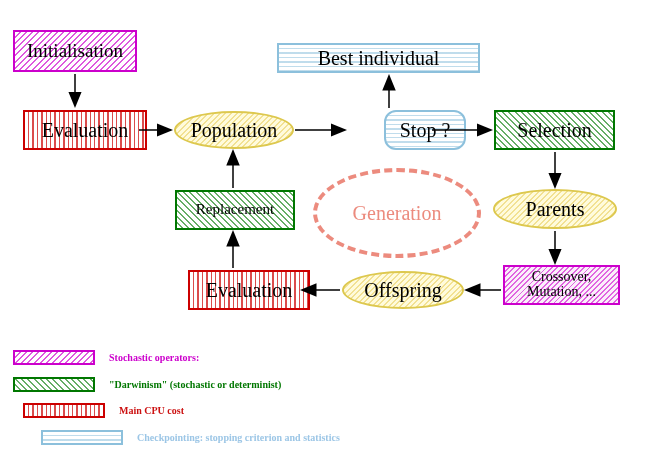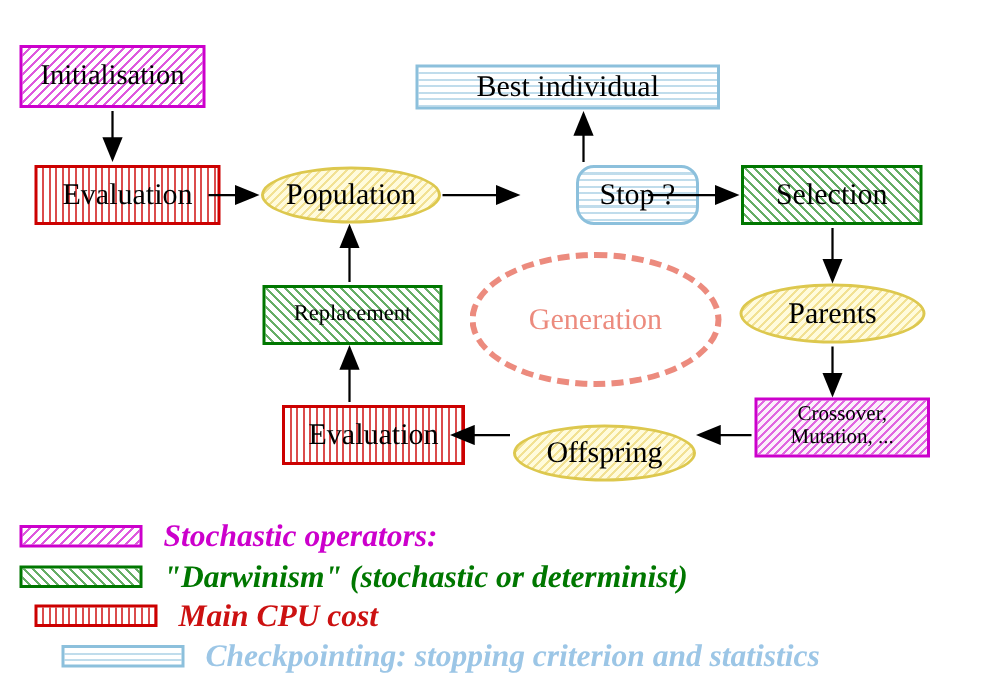--- a/index.html
+++ b/index.html
@@ -39,21 +39,21 @@
   }
   .generation{
     position:absolute;border:4px dashed #ec8b7e;border-radius:50%;
     display:flex;align-items:center;justify-content:center;
     color:#ec8b7e;background:transparent;box-sizing:border-box;
   }
   .arrows{position:absolute;left:0;top:0;width:670px;height:465px;pointer-events:none;}
   
   .legend-row{position:absolute;left:13px;display:flex;align-items:center;height:17px;}
   .swatch{width:82px;height:15px;box-sizing:border-box;flex:0 0 auto;}
-  .legend-text{margin-left:14px;font-weight:bold;font-size:21px;white-space:nowrap;font-style:italic;}
+  .legend-text{margin-left:14px;font-weight:bold;font-size:10px;white-space:nowrap;}
   .t-magenta{color:#cc00cc;}
   .t-gold{color:#e6c800;margin-left:8px;}
   .t-green{color:#007700;}
   .t-red{color:#cc1111;}
   .t-blue{color:#9cc6e6;}
   .fs19{font-size:19px;} .fs20{font-size:20px;} .fs15{font-size:15px;} .fs14{font-size:14px;text-align:right;}
 </style>
 </head>
 <body>
 
@@ -72,21 +72,21 @@
   <div class="node hatch-green fs20" style="left:494px;top:110px;width:121px;height:40px;">Selection</div>
 
   <div class="node hatch-green fs15" style="left:175px;top:190px;width:120px;height:40px;">Replacement</div>
 
   <div class="generation fs20" style="left:313px;top:168px;width:168px;height:90px;">Generation</div>
 
   <div class="node ellipse-yellow fs20" style="left:493px;top:189px;width:124px;height:40px;">Parents</div>
 
   <div class="node stripes-red fs20" style="left:178px;top:270px;width:122px;height:40px;">Evaluation</div>
 
-  <div class="node ellipse-yellow fs20" style="left:342px;top:283px;width:122px;height:38px;text-align:right;">Offspring</div>
+  <div class="node ellipse-yellow fs20" style="left:342px;top:271px;width:122px;height:38px;text-align:right;">Offspring</div>
 
   <div class="node hatch-magenta-dense fs14" style="left:503px;top:265px;width:117px;height:40px;flex-direction:column;">
     <span>Crossover,</span>
     <span>Mutation, ...</span>
   </div>
 
   <svg class="arrows" viewBox="0 0 670 465">
     <defs>
       <marker id="ah" markerWidth="11" markerHeight="9" refX="9" refY="4.5" orient="auto">
         <path d="M0,0 L11,4.5 L0,9 z" fill="#000"></path>

